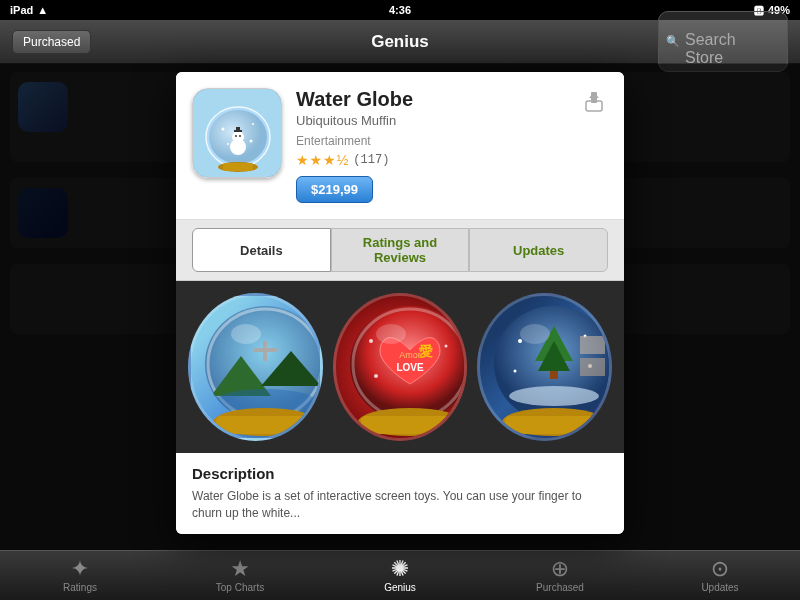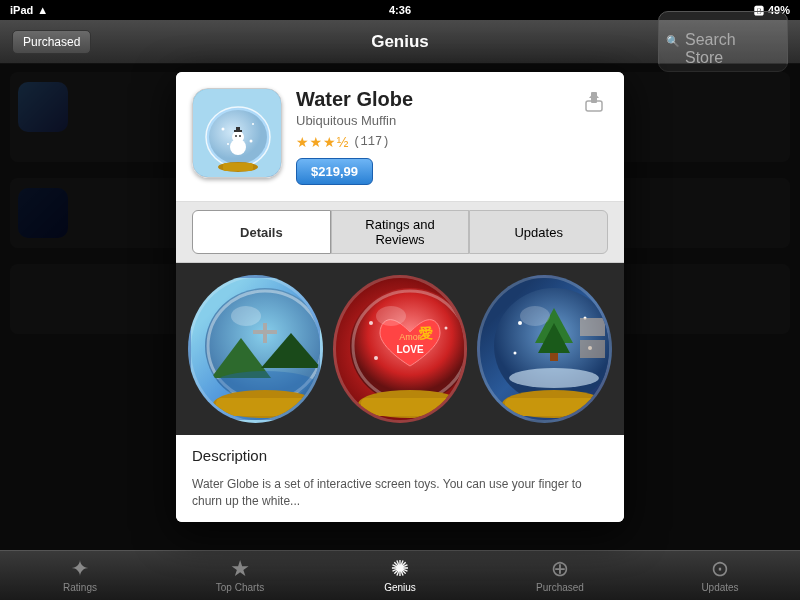--- a/index.html
+++ b/index.html
@@ -252,22 +252,22 @@
       display: flex;
       gap: 0;
       border-bottom: 1px solid #ccc;
       justify-content: space-between;
     }
     .segment-btn {
       flex: 1;
       max-width: 160px;
       padding: 6px 10px;
       font-size: 13px;
-      font-weight: 400;
-      color: #000000;
+      font-weight: 700;
+      color: #4d7c0f;
       background: #ddd;
       border: 1px solid #bbb;
       cursor: pointer;
       text-align: center;
     }
     .segment-btn:first-child { border-radius: 6px 0 0 6px; }
     .segment-btn:last-child { border-radius: 0 6px 6px 0; }
     .segment-btn.active {
       background: #fff;
       color: #333;
@@ -303,23 +303,23 @@
       background: linear-gradient(135deg, #1a3a6a 20%, #2a5a9a 50%, #1a2a5a 100%);
     }
 
     
     .description-section {
       background: #fff;
       padding: 12px 16px;
     }
     .description-title {
       font-size: 15px;
-      font-weight: 400;
+      font-weight: 700;
       color: #222;
-      margin-bottom: 12px;
+      margin-bottom: 6px;
     }
     .description-text {
       font-size: 12px;
       color: #555;
       line-height: 1.4;
     }
   </style>
 </head>
 <body>
 
@@ -407,20 +407,21 @@
               <stop offset="0%" stop-color="#d0e8f8"></stop>
               <stop offset="100%" stop-color="#8ab8d8"></stop>
             </radialGradient>
           </defs>
         </svg>
       </div>
 
       <div class="app-info">
         <div class="app-name">Water Globe</div>
         <div class="app-developer">Ubiquitous Muffin</div>
+        <div class="app-category">Entertainment</div>
         <div class="stars-row">
           <span class="stars">★★★½</span>
           <span class="rating-count">(117)</span>
         </div>
         <button class="price-btn">$219,99</button>
       </div>
 
       <div class="share-btn">
         <svg width="20" height="20" viewBox="0 0 20 20">
           <rect x="7" y="0" width="6" height="11" rx="1" fill="#aaa"></rect>

